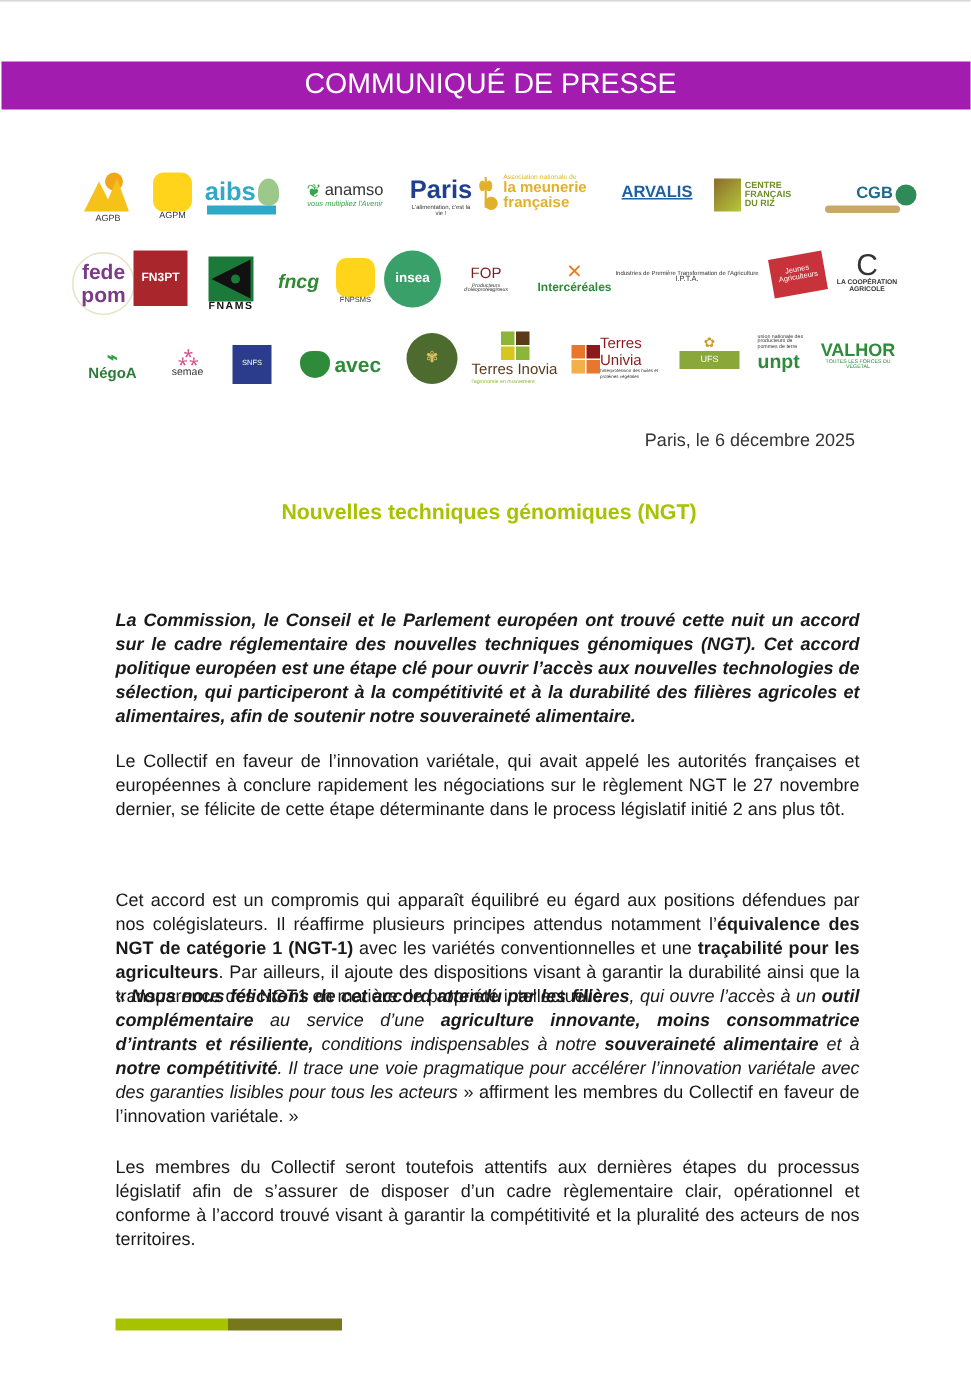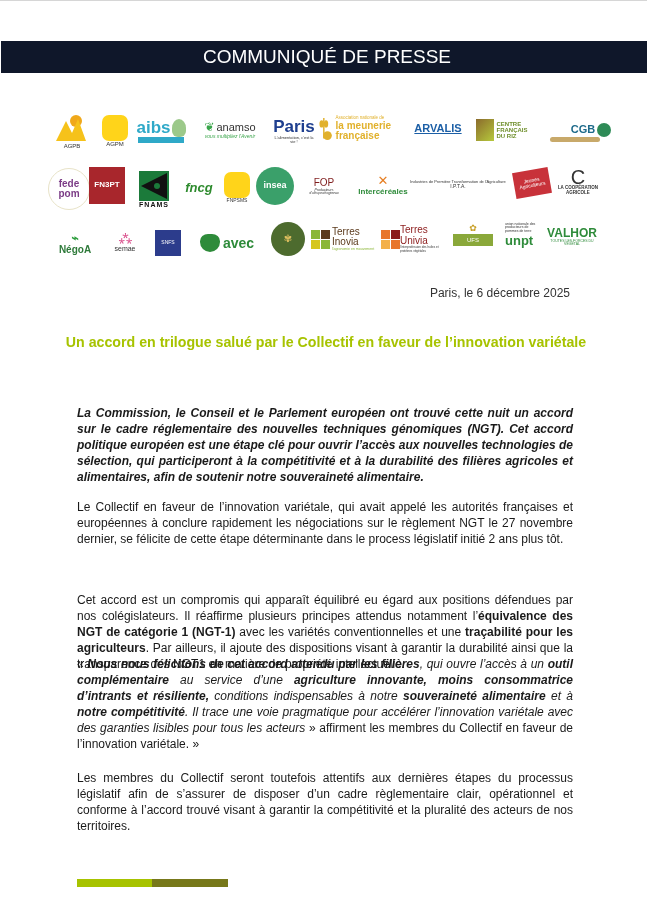--- a/index.html
+++ b/index.html
@@ -1,18 +1,18 @@
 <!DOCTYPE html>
 <html><head>
 <meta charset="utf-8">
 <style>
   html,body{margin:0;padding:0;background:#fff;}
   body{width:647px;height:917px;position:relative;overflow:hidden;font-family:"Liberation Sans",sans-serif;color:#1a1a1a;}
   .topline{position:absolute;left:0;top:0;width:647px;height:1px;background:#d6d6d6;}
-  .banner{position:absolute;left:1px;top:41px;width:646px;height:32px;background:#0f172a;color:#fff;display:flex;align-items:center;justify-content:center;}
+  .banner{position:absolute;left:1px;top:41px;width:646px;height:32px;background:#a21caf;color:#fff;display:flex;align-items:center;justify-content:center;}
   .banner span{font-size:19px;letter-spacing:0;padding-left:6px;}
   .logo{position:absolute;display:flex;align-items:center;justify-content:center;flex-direction:column;font-size:6px;color:#333;line-height:1.05;text-align:center;}
   .date{position:absolute;right:77px;top:286px;font-size:12px;color:#333;}
   .title{position:absolute;left:62px;width:528px;top:334px;text-align:center;color:#a7c300;font-weight:bold;font-size:14.2px;line-height:16.5px;}
   .para{position:absolute;left:77px;width:496px;font-size:12px;line-height:16px;text-align:justify;color:#1a1a1a;}
   .para.lead{font-style:italic;font-weight:bold;top:405px;}
   .p2{top:499px;}
   .p3{top:592px;}
   .p4{top:656px;font-style:italic;}
   .p5{top:770px;}
@@ -79,21 +79,21 @@
   </div>
   <div class="logo" style="left:544px;top:118px;width:62px;height:28px;">
     <div style="display:flex;align-items:center;gap:2px;">
         <span style="font-size:11px;font-weight:bold;color:#1d6a8a;margin-left:32px;">CGB</span>
         <span style="display:inline-block;width:14px;height:14px;border-radius:50%;background:#2e8b57;"></span>
       </div>
     <div style="width:50px;height:5px;background:#c8a96a;border-radius:3px;"></div>
   </div>
 
   <div class="logo" style="left:48px;top:168px;width:40px;height:40px;border-radius:50%;border:1px solid #e8e3c8;">
-    <span style="font-size:10px;color:#7b3c86;font-weight:bold;">fede pom</span>
+    <span style="font-size:14px;color:#7b3c86;font-weight:bold;">fede pom</span>
   </div>
   <div class="logo" style="left:89px;top:167px;width:36px;height:37px;background:#a8262c;color:#fff;">
     <span style="font-size:8px;color:#fff;font-weight:bold;">FN3PT</span>
   </div>
   <div class="logo" style="left:133px;top:167px;width:42px;height:45px;">
     <div style="width:30px;height:30px;background:#1b7a3a;position:relative;"><svg width="30" height="30" viewBox="0 0 30 30">
           <path d="M2 15 L28 2 L28 28 Z" fill="#111"></path>
           <circle cx="18" cy="15" r="3" fill="#1b7a3a"></circle>
         </svg></div>
     <span style="font-size:7px;font-weight:bold;color:#111;letter-spacing:1px;">FNAMS</span>
@@ -139,21 +139,21 @@
   <div class="logo" style="left:155px;top:230px;width:26px;height:26px;background:#2c3c8c;">
     <span style="font-size:5px;color:#fff;">SNFS</span>
   </div>
   <div class="logo" style="left:194px;top:228px;width:66px;height:30px;flex-direction:row;gap:3px;">
     <div style="width:20px;height:18px;background:#2e8b3a;border-radius:40% 40% 10px 10px;"></div>
     <span style="font-size:14px;font-weight:bold;color:#2e8b3a;">avec</span>
   </div>
   <div class="logo" style="left:271px;top:222px;width:34px;height:34px;border-radius:50%;background:#4d6b2e;">
     <span style="font-size:10px;color:#e0c060;">✾</span>
   </div>
-  <div class="logo" style="left:311px;top:222px;width:64px;height:34px;flex-direction:row;gap:2px;">
+  <div class="logo" style="left:311px;top:222px;width:64px;height:34px;flex-direction:column;gap:2px;">
     <div style="display:grid;grid-template-columns:9px 9px;grid-template-rows:9px 9px;gap:1px;">
         <div style="background:#8bb637"></div>
         <div style="background:#5b3a1c"></div>
         <div style="background:#d6c61e"></div>
         <div style="background:#8bb637"></div>
       </div>
     <div style="text-align:left;">
         <div style="font-size:10px;color:#5b3a1c;">Terres Inovia</div>
         <div style="font-size:3.5px;color:#8bb637;">l'agronomie en mouvement</div>
       </div>
@@ -180,21 +180,21 @@
   </div>
   <div class="logo" style="left:543px;top:224px;width:58px;height:26px;">
     <span style="font-size:12px;font-weight:bold;color:#2e8b3a;">VALHOR</span>
     <span style="font-size:3.5px;color:#2e8b3a;">TOUTES LES FORCES DU VÉGÉTAL</span>
   </div>
 </div>
 
 <div class="date">Paris, le 6 décembre 2025</div>
 
 <div class="title">
-  <div>Un accord en trilogue salué par le Collectif en faveur de l’innovation variétale</div>
+  <div>Nouvelles techniques génomiques (NGT)</div>
 </div>
 
 <div class="para lead">La Commission, le Conseil et le Parlement européen ont trouvé cette nuit un accord sur le cadre réglementaire des nouvelles techniques génomiques (NGT). Cet accord politique européen est une étape clé pour ouvrir l’accès aux nouvelles technologies de sélection, qui participeront à la compétitivité et à la durabilité des filières agricoles et alimentaires, afin de soutenir notre souveraineté alimentaire.</div>
 
 <div class="para p2">Le Collectif en faveur de l’innovation variétale, qui avait appelé les autorités françaises et européennes à conclure rapidement les négociations sur le règlement NGT le 27 novembre dernier, se félicite de cette étape déterminante dans le process législatif initié 2 ans plus tôt.</div>
 
 <div class="para p3"><span>Cet accord est un compromis qui apparaît équilibré eu égard aux positions défendues par nos colégislateurs. Il réaffirme plusieurs principes attendus notamment l’</span><b>équivalence des NGT de catégorie 1 (NGT-1)</b><span> avec les variétés conventionnelles et une </span><b>traçabilité pour les agriculteurs</b><span>. Par ailleurs, il ajoute des dispositions visant à garantir la durabilité ainsi que la transparence des NGT1 en matière de propriété intellectuelle.</span></div>
 
 <div class="para p4"><span style="font-style:normal;">« </span><b>Nous nous félicitons de cet accord attendu par les filières</b><span>, qui ouvre l’accès à un </span><b>outil complémentaire</b><span> au service d’une </span><b>agriculture innovante, moins consommatrice d’intrants et résiliente,</b><span> conditions indispensables à notre </span><b>souveraineté alimentaire</b><span> et à </span><b>notre compétitivité</b><span>. Il trace une voie pragmatique pour accélérer l’innovation variétale avec des garanties lisibles pour tous les acteurs</span><span style="font-style:normal;"> » affirment les membres du Collectif en faveur de l’innovation variétale. »</span></div>
 

